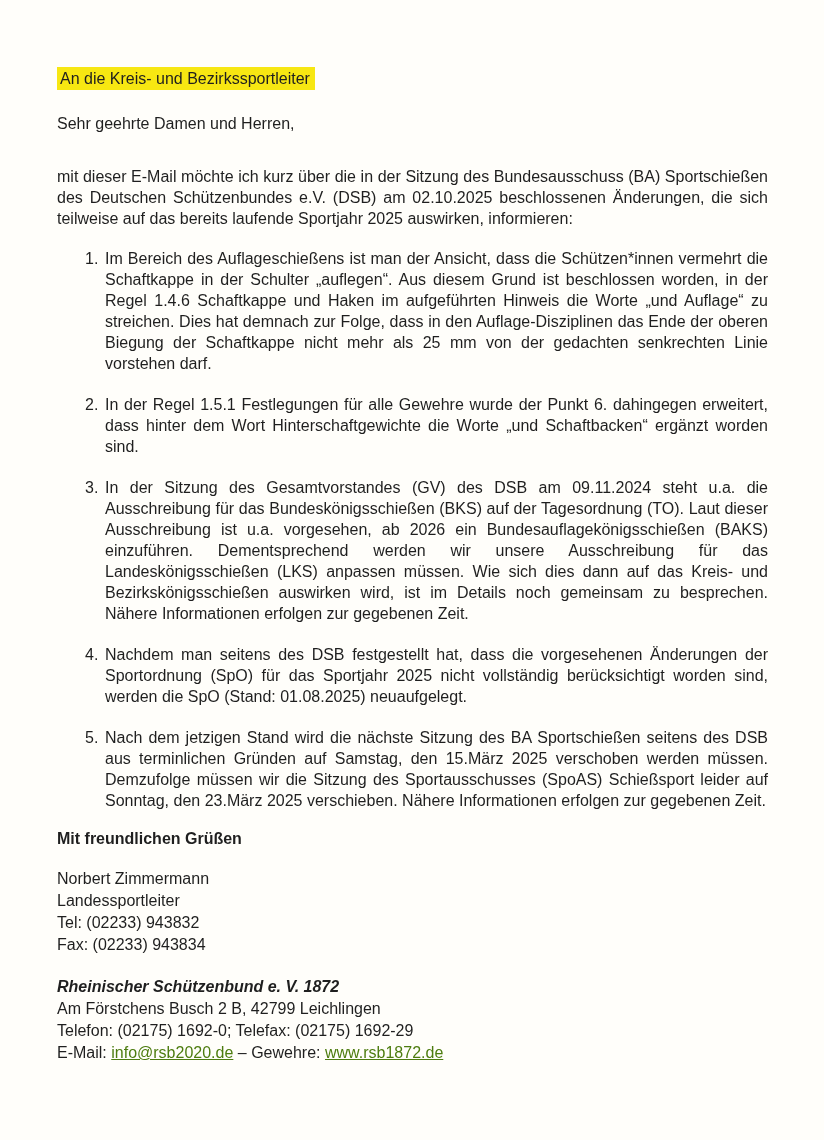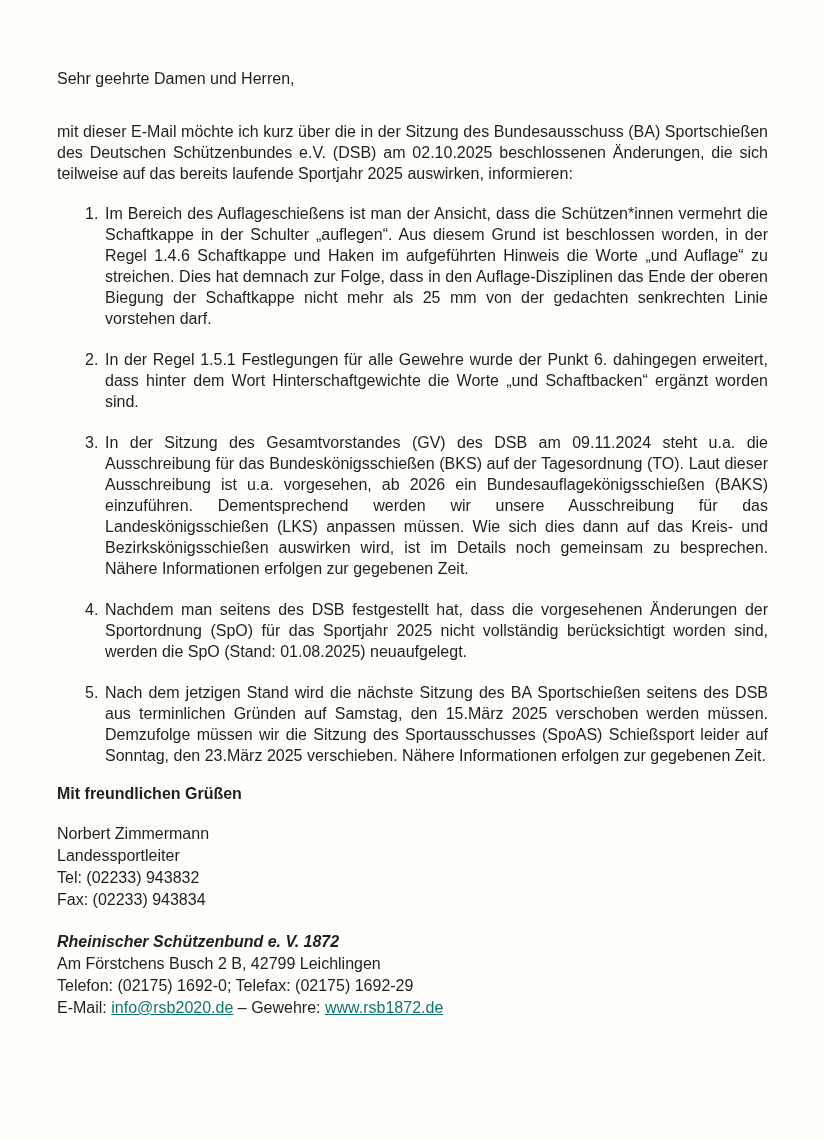--- a/index.html
+++ b/index.html
@@ -43,30 +43,33 @@
   .list-item .txt {
     flex: 1;
     text-align: justify;
   }
   .closing { margin: -3px 0 19px 0; font-weight: bold; }
   .sig-block { margin-bottom: 20px; line-height: 22px; }
   .sig-name { font-weight: normal; }
   .org-block { line-height: 22px; }
   .org-name { font-weight: bold; font-style: italic; }
   a.link {
-    color: #0f766e;
+    color: #4d7c0f;
     text-decoration: underline;
     cursor: pointer;
   }
 </style>
 </head>
 <body>
 
 <div class="page">
 
+  <p class="heading-row">
+    <span class="hl">An die Kreis- und Bezirkssportleiter</span>
+  </p>
 
   <p class="greeting">Sehr geehrte Damen und Herren,</p>
 
   <p class="intro">mit dieser E-Mail möchte ich kurz über die in der Sitzung des Bundesausschuss (BA) Sportschießen des Deutschen Schützenbundes e.V. (DSB) am 02.10.2025 beschlossenen Änderungen, die sich teilweise auf das bereits laufende Sportjahr 2025 auswirken, informieren:</p>
 
   <div class="changes-list">
     <div class="list-item">
       <span class="num">1.</span>
       <span class="txt">Im Bereich des Auflageschießens ist man der Ansicht, dass die Schützen*innen vermehrt die Schaftkappe in der Schulter „auflegen“. Aus diesem Grund ist beschlossen worden, in der Regel 1.4.6 Schaftkappe und Haken im aufgeführten Hinweis die Worte „und Auflage“ zu streichen. Dies hat demnach zur Folge, dass in den Auflage-Disziplinen das Ende der oberen Biegung der Schaftkappe nicht mehr als 25 mm von der gedachten senkrechten Linie vorstehen darf.</span>
     </div>

